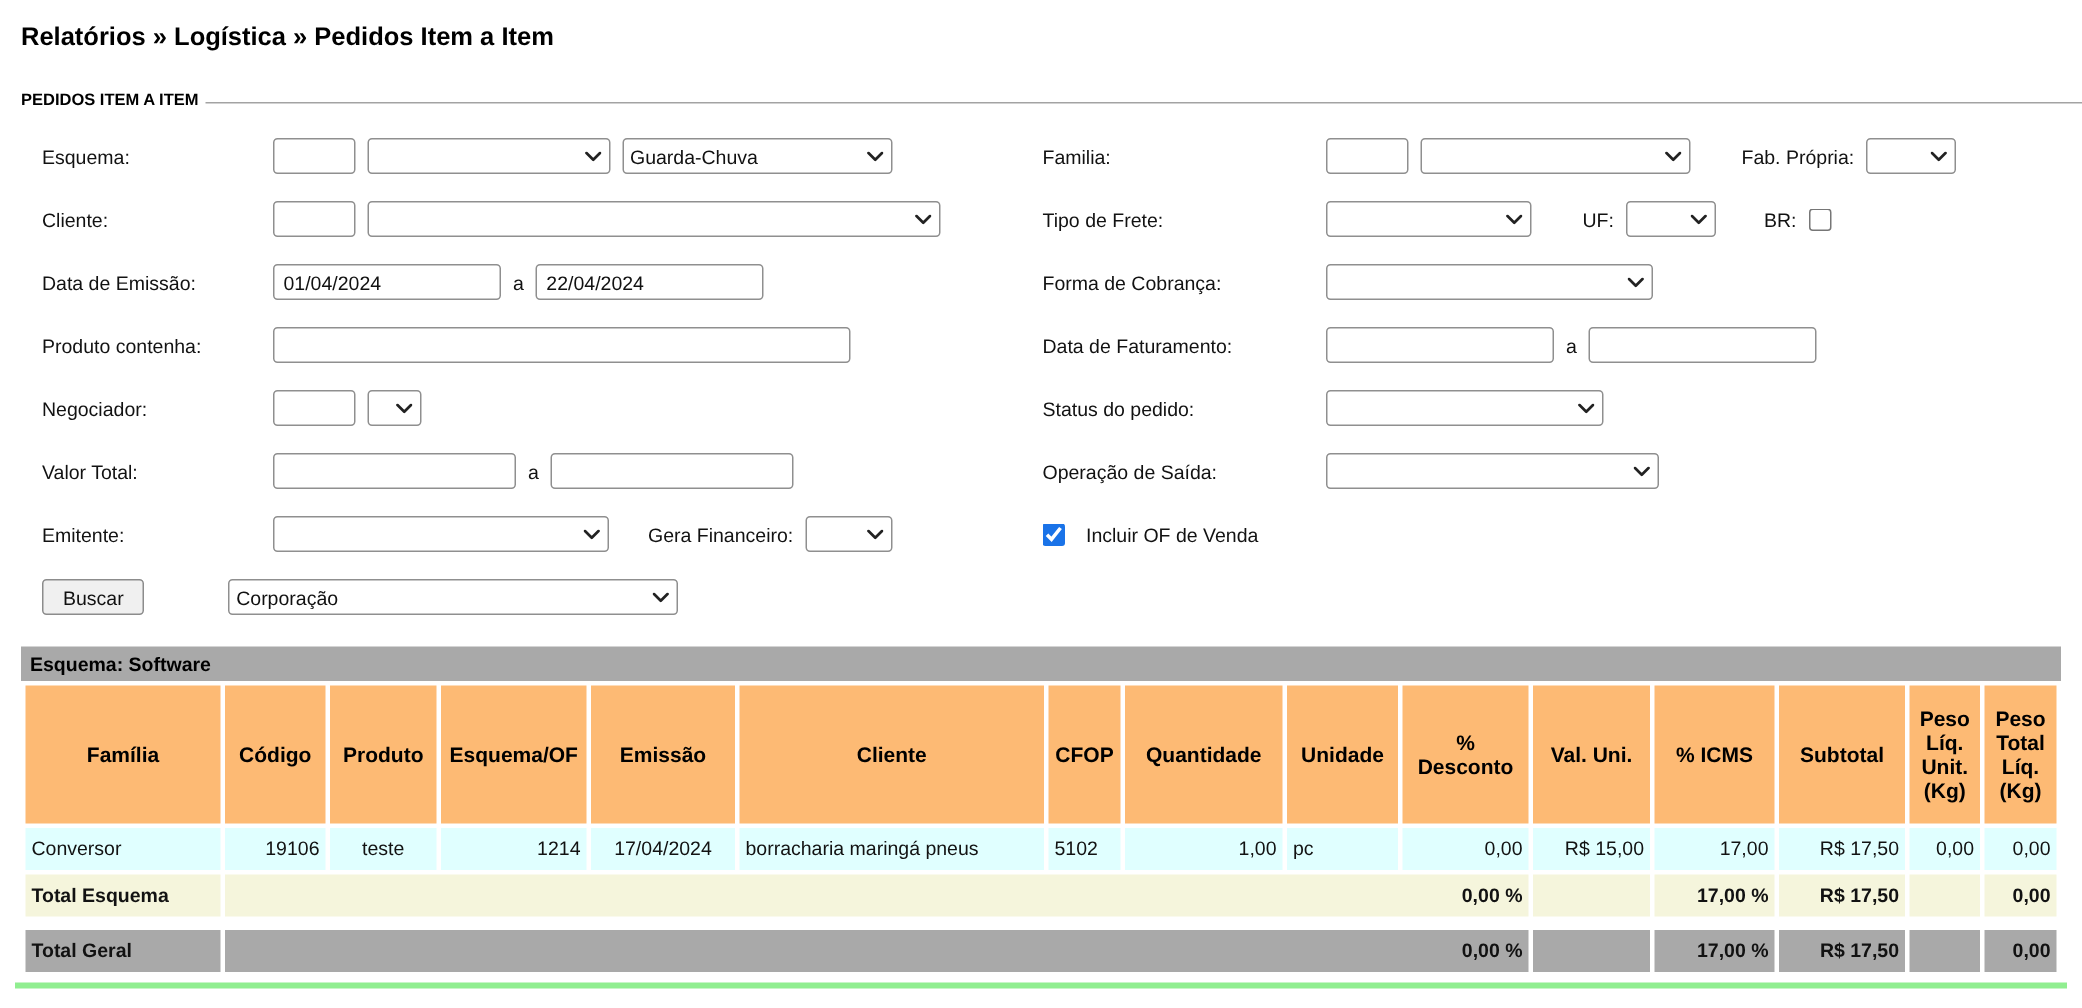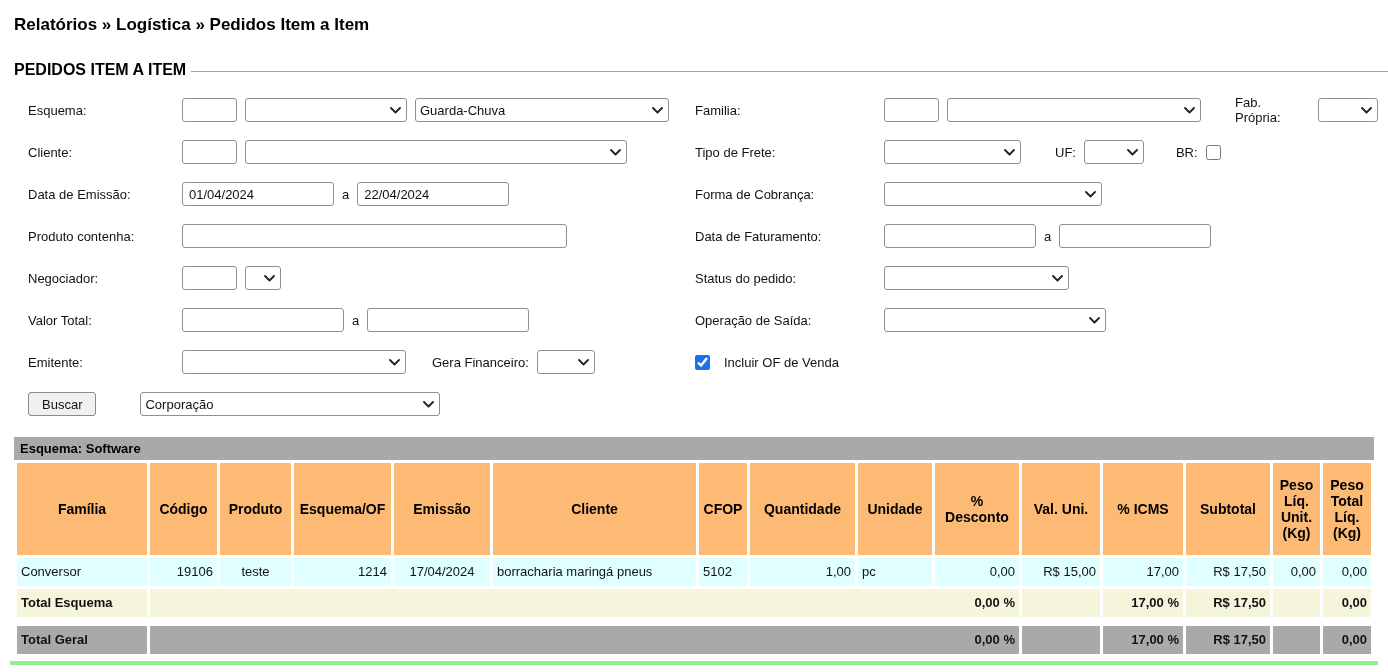--- a/index.html
+++ b/index.html
@@ -4,21 +4,21 @@
 <style>
   * { box-sizing: border-box; }
   html,body { margin:0; padding:0; }
   body {
     width:1388px; height:672px; overflow:hidden;
     background:#ffffff; color:#121212;
     font-family:"Liberation Sans", sans-serif; font-size:13px;
   }
   .page-title { font-size:17px; font-weight:bold; color:#000; margin:14px 14px 0 14px; line-height:21px; }
   .section-hd { display:flex; align-items:center; gap:5px; margin:26px 0 0 14px; }
-  .section-hd .t { font-weight:bold; font-size:16px; white-space:nowrap; color:#000; }
+  .section-hd .t { font-weight:bold; font-size:11px; white-space:nowrap; color:#000; }
   .section-hd .line { flex:1; height:1px; background:#a3a3a3; margin-top:2px; }
 
   .form { position:relative; height:338px; margin-top:10px; }
   .col-left  { position:absolute; left:28px;  top:0; width:650px; }
   .col-right { position:absolute; left:695px; top:0; right:10px; }
   .f-row { display:flex; align-items:center; height:42px; gap:8px; }
   .f-label { flex:0 0 auto; }
   .col-left  .f-label { width:146px; }
   .col-right .f-label { width:181px; }
 
@@ -28,21 +28,21 @@
     width:100%; height:24px; border:1px solid #8f8f8f; border-radius:3px;
     background:#fff; font:inherit; color:#111; padding:1px 20px 1px 4px;
     -webkit-appearance:none; appearance:none;
   }
   .sel .chev { position:absolute; right:6px; top:9px; pointer-events:none; }
   .btn { height:24px; padding:2px 13px; border:1px solid #8c8c8c; border-radius:3px; background:#f0f0f0; font:inherit; color:#111; }
   input[type=checkbox] { width:15px; height:15px; accent-color:#1a73e8; margin:0; }
 
   .w36{width:36px}.w55{width:55px}.w58{width:58px}.w60{width:60px}.w90{width:90px}
   .w137{width:137px}.w140{width:152px}.w162{width:162px}.w185{width:185px}
-  .w218{width:218px}.w220{width:254px}.w222{width:222px}.w224{width:224px}
+  .w218{width:218px}.w220{width:180px}.w222{width:222px}.w224{width:224px}
   .w300{width:300px}.w382{width:382px}.w385{width:385px}
   .ml18{margin-left:18px}.ml24{margin-left:24px}.ml26{margin-left:26px}
   .mlneg{margin-left:-8px}
 
   .report { margin:10px 14px 0 14px; }
   .group-bar { background:#a9a9a9; color:#000; font-weight:bold; padding:4px 6px; }
   table.rpt { border-collapse:separate; border-spacing:3px; table-layout:fixed; width:100%; }
   .rpt th {
     background:#fdba74; color:#000; font-weight:bold; font-size:14px;
     text-align:center; vertical-align:middle; padding:14px 2px; line-height:16px; white-space:pre-line;
@@ -139,21 +139,21 @@
       <span class="sel w58">
         <select></select>
         <svg class="chev" width="11" height="7" viewBox="0 0 11 7">
             <path d="M1 1l4.5 4.5L10 1" fill="none" stroke="#222" stroke-width="1.8" stroke-linecap="round" stroke-linejoin="round"></path>
           </svg>
       </span>
     </div>
 
     <div class="f-row">
       <button class="btn">Buscar</button>
-      <span class="sel w300" style="margin-left:36px">
+      <span class="sel w300" style="margin-left:48px">
         <select><option>Corporação</option></select>
         <svg class="chev" width="11" height="7" viewBox="0 0 11 7">
             <path d="M1 1l4.5 4.5L10 1" fill="none" stroke="#222" stroke-width="1.8" stroke-linecap="round" stroke-linejoin="round"></path>
           </svg>
       </span>
     </div>
 
   </div>
 
   <div class="col-right">

